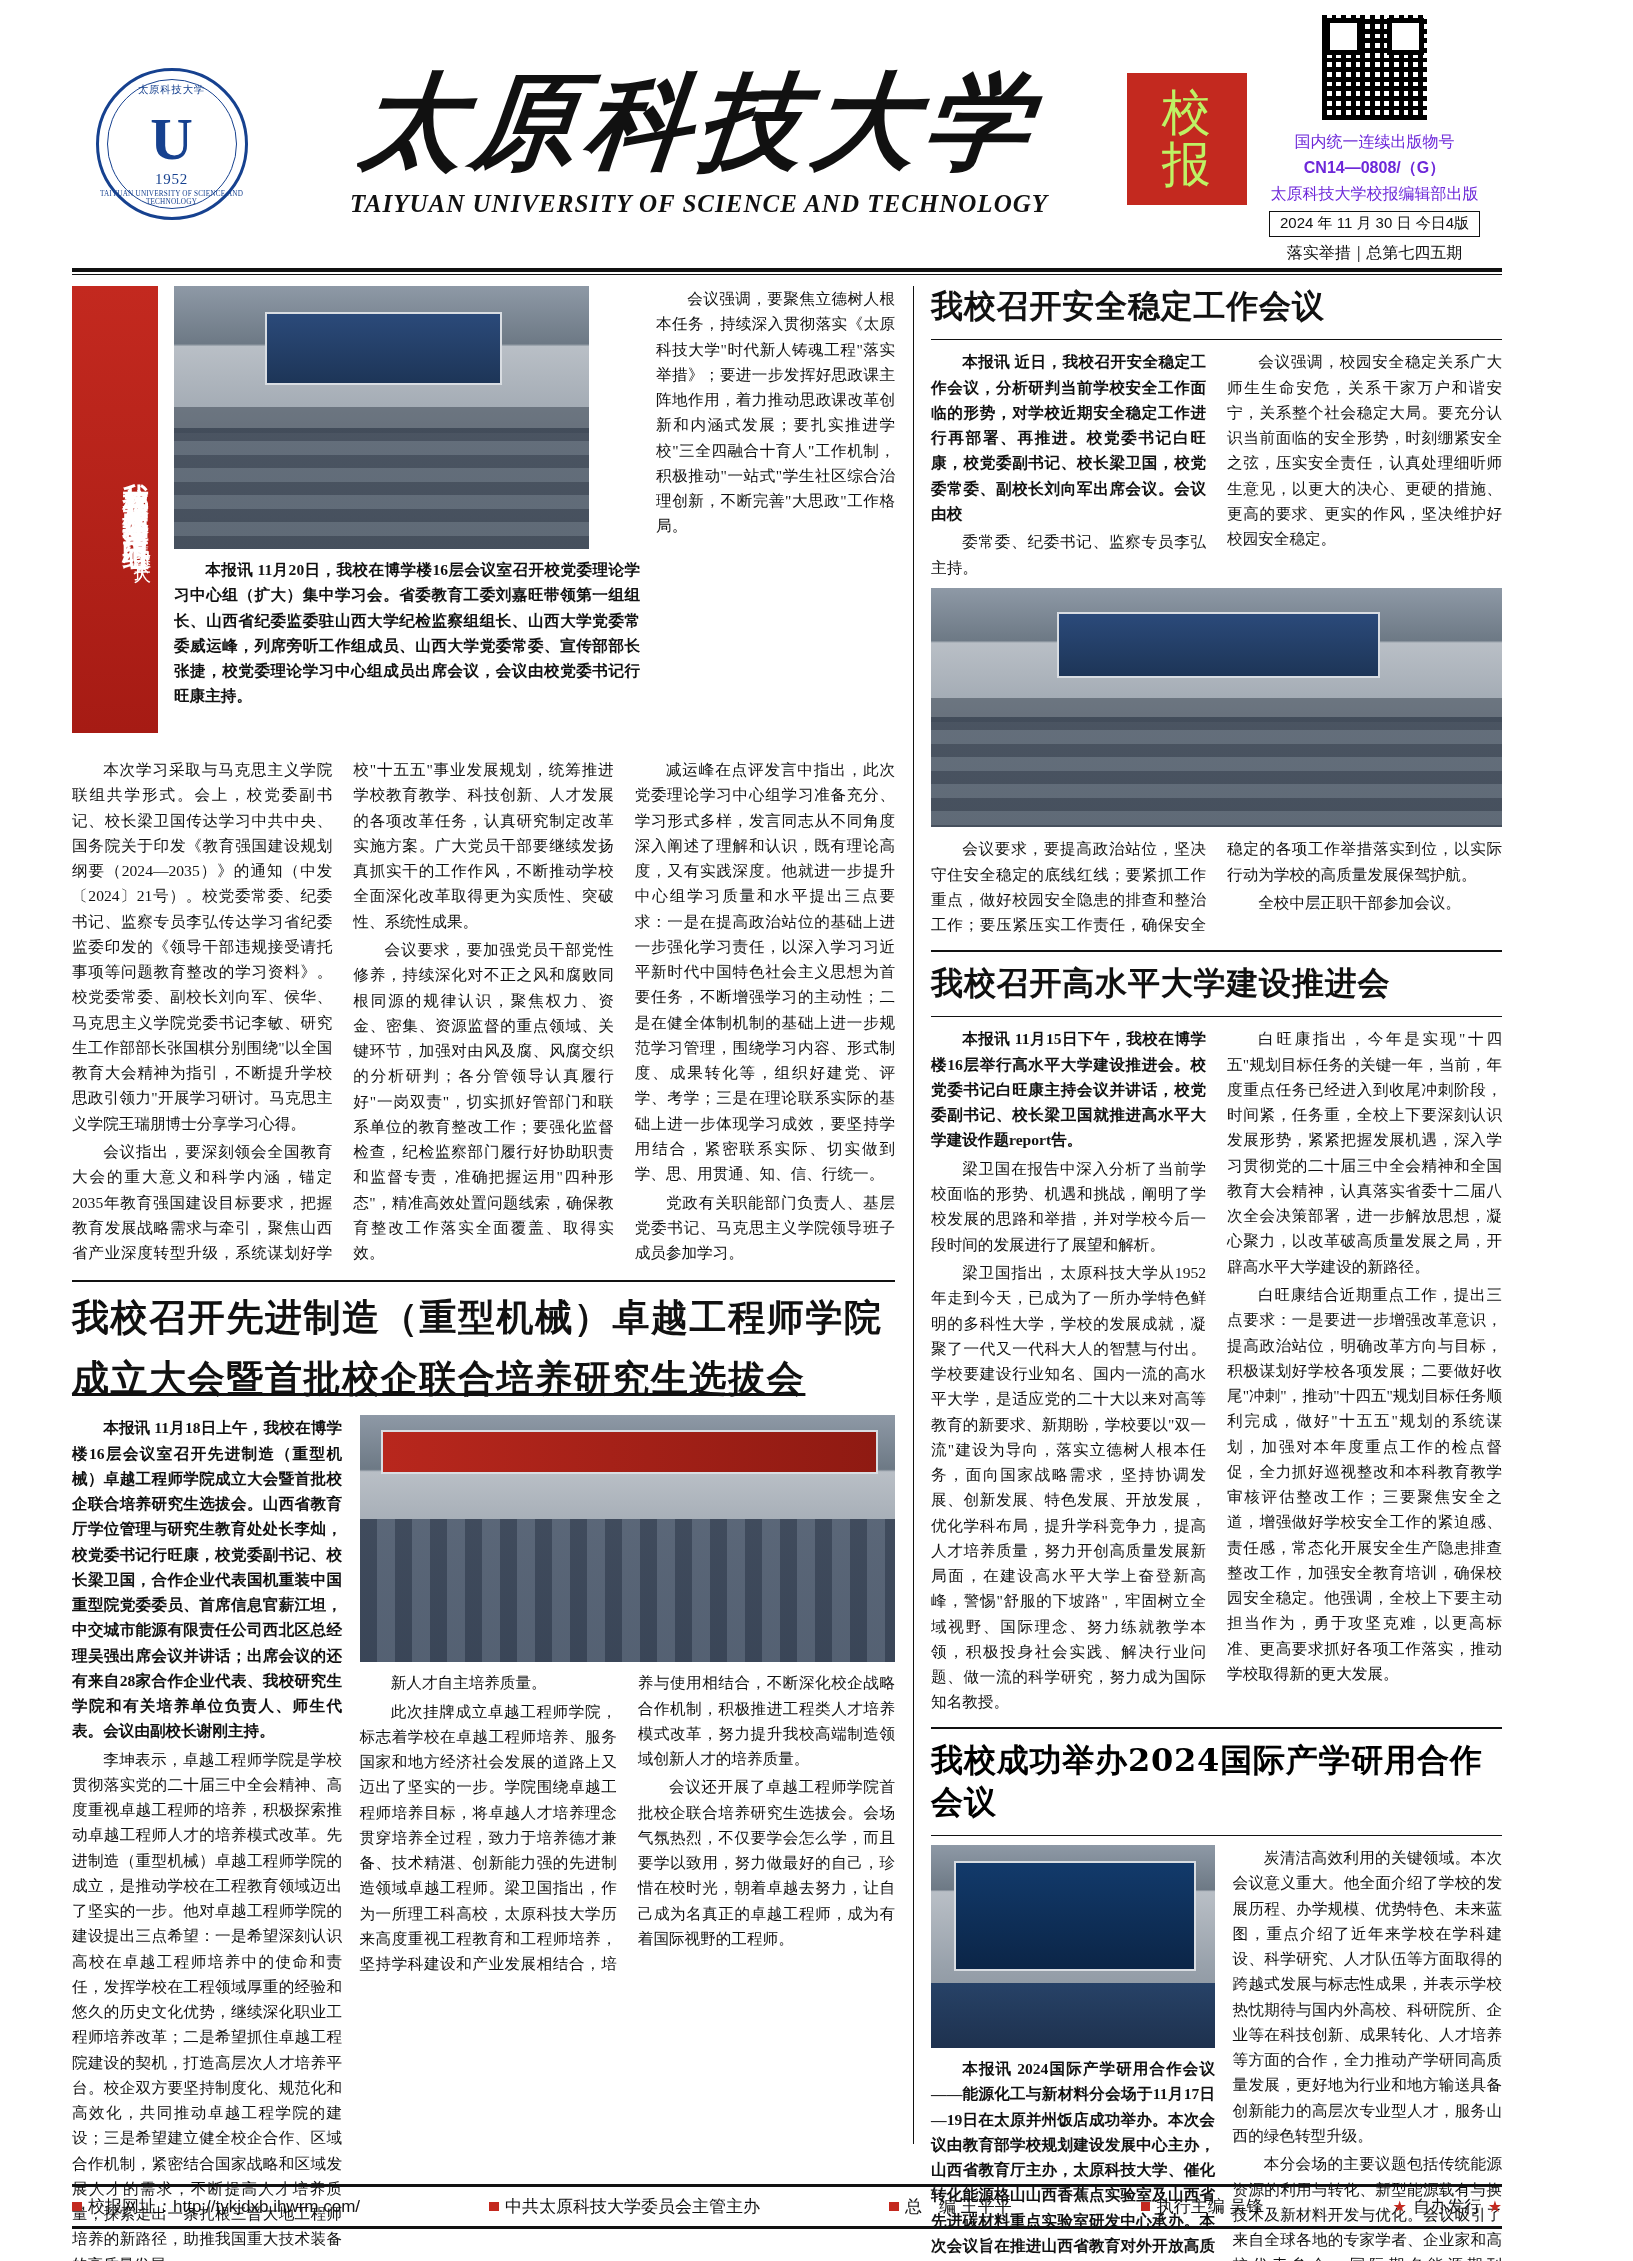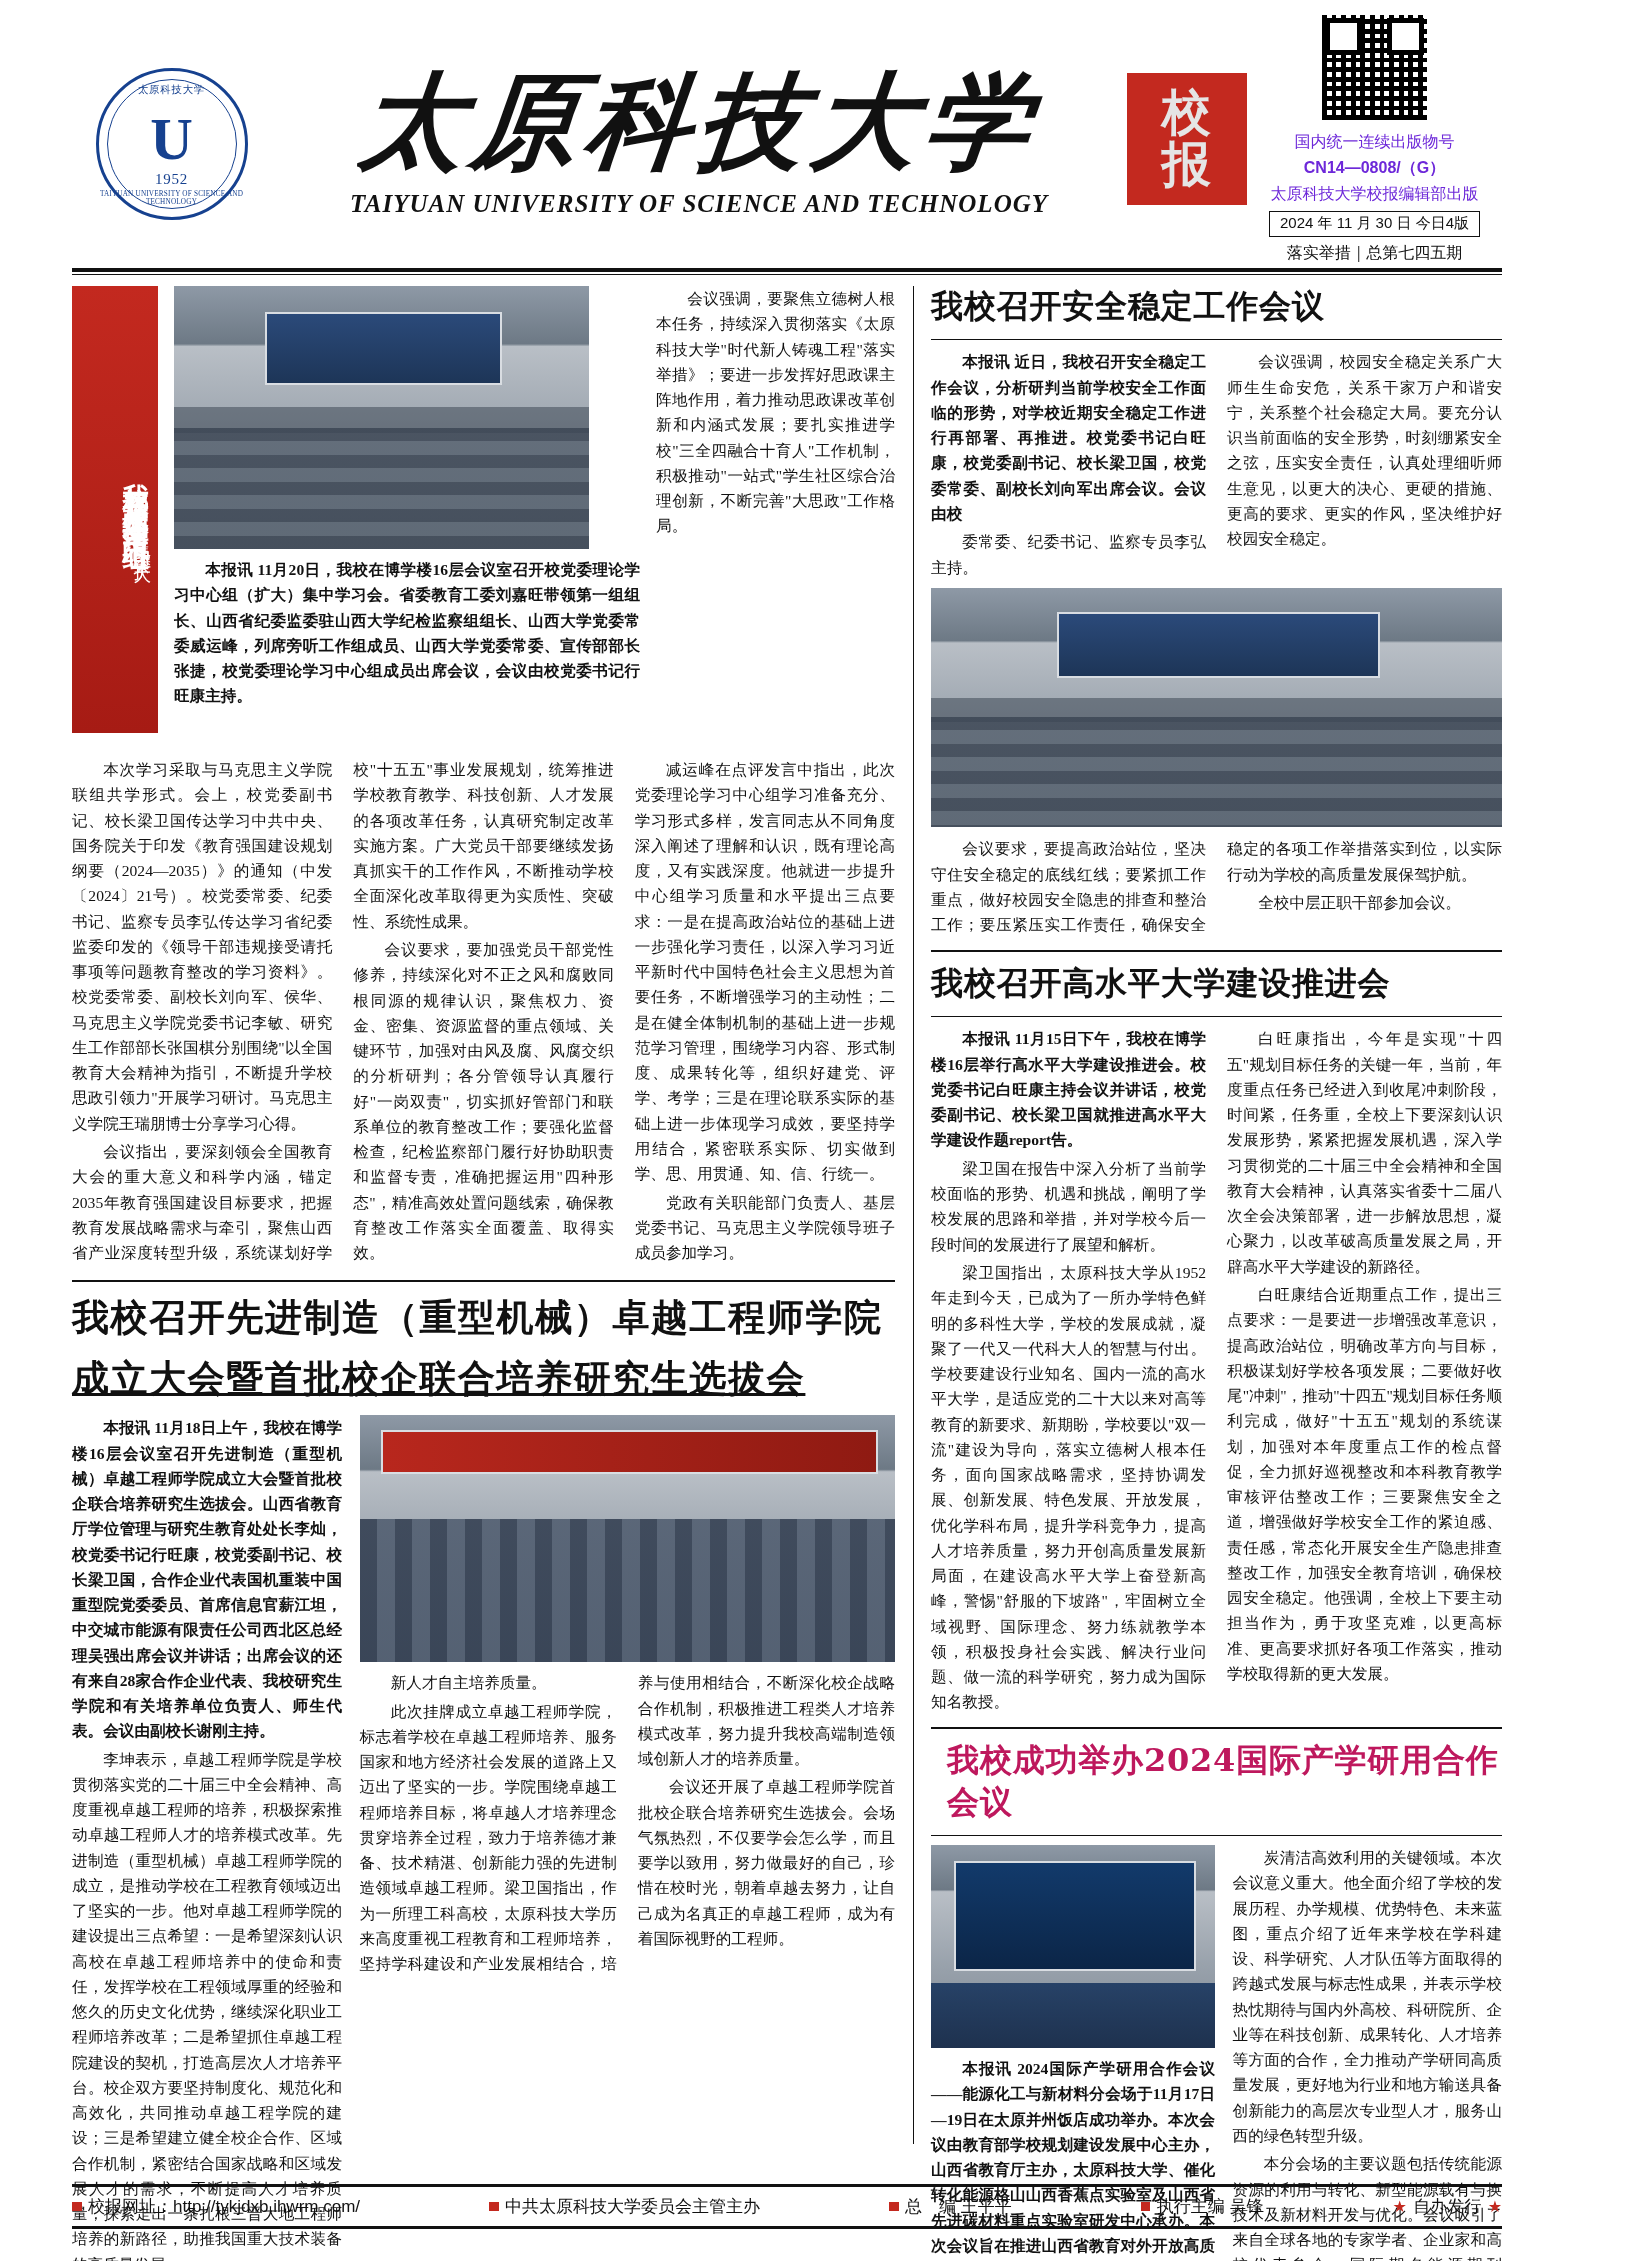--- a/index.html
+++ b/index.html
@@ -116,23 +116,23 @@
   }
   .xiaobao {
     width: 120px;
     display: flex;
     align-items: center;
     justify-content: center;
     padding-top: 14.4px;
   }
   .xiaobao-box {
     background: #c3291f;
-    color: #e5e5e5;
+    color: #bef264;
     font-family: "DejaVu Serif", serif;
-    font-weight: bold;
+    font-weight: normal;
     font-size: 49px;
     line-height: 1.05;
     padding: 14.4px 11px;
     text-align: center;
     letter-spacing: 1.6px;
   }
   .right-info {
     width: 255px;
     padding-top: 16px;
     text-align: center;
@@ -195,21 +195,21 @@
     padding-left: 17.5px;
     box-sizing: border-box;
   }
 
   .headline {
     font-family: "DejaVu Serif", serif;
     font-weight: bold;
     color: #111;
     line-height: 1.3;
   }
-  .headline.red { color: #be185d; margin-left: 16px; }
+  .headline.red { color: #000000; }
   .hl-1 { font-size: 37px; letter-spacing: 1.6px; }
   .hl-2 { font-size: 32px; letter-spacing: 0.8px; }
 
   .sect-rule {
     border-top: 2.4px solid #111;
     margin: 12.8px 0 11px 0;
   }
 
   .cols-3 {
     column-count: 3;

